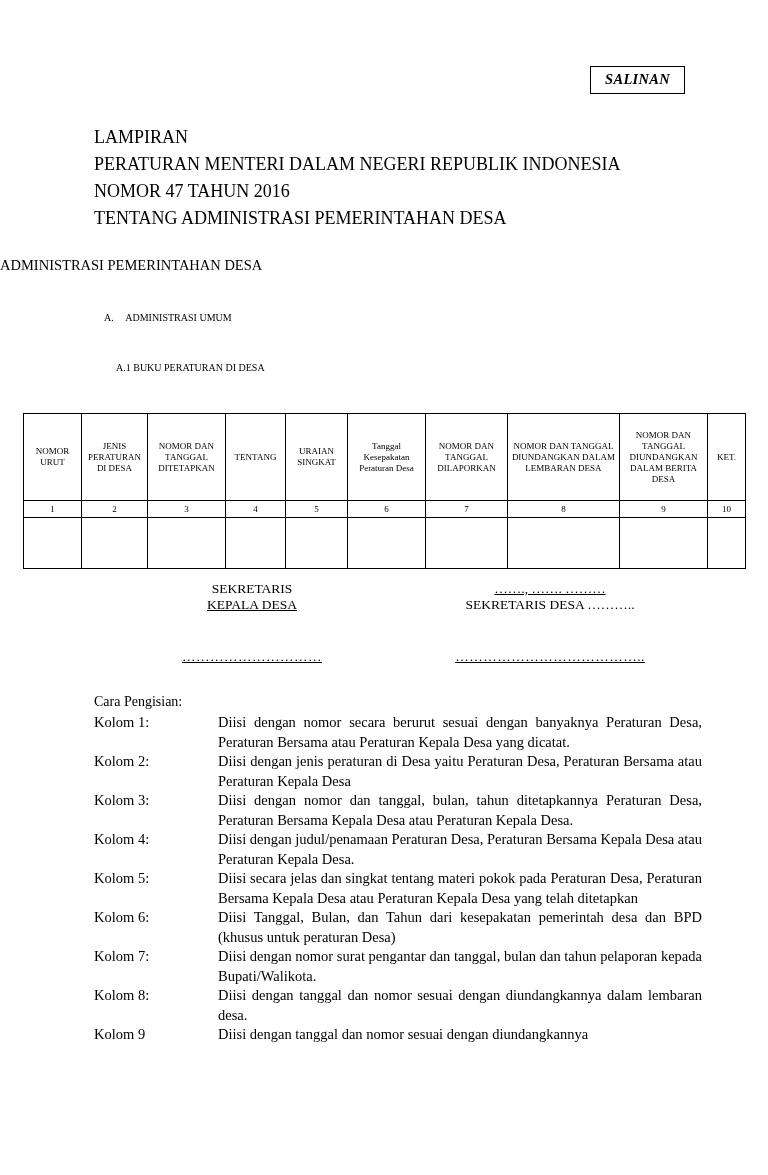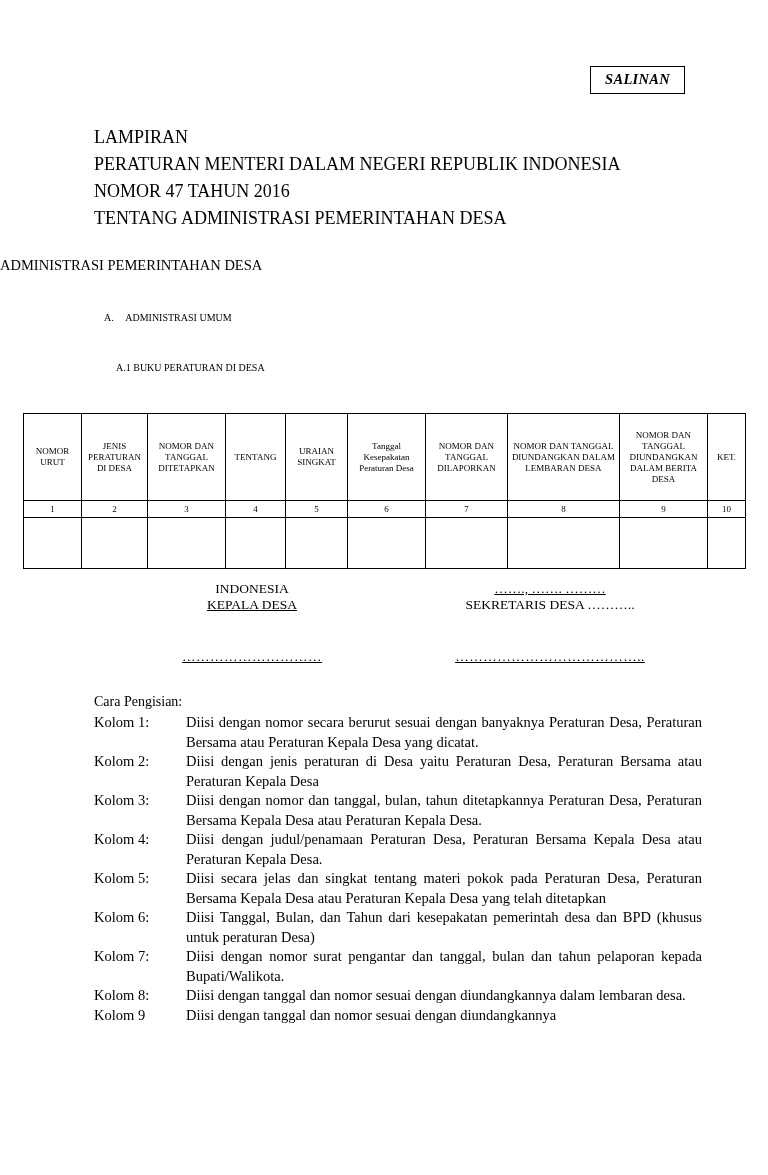--- a/index.html
+++ b/index.html
@@ -153,20 +153,21 @@
     position: absolute;
     top: 713px;
     left: 94px;
     width: 608px;
     font-size: 14.5px;
   }
   .instr-row {
     display: flex;
     align-items: flex-start;
     margin-bottom: 0px;
+    gap: 32px;
   }
   .instr-key {
     width: 92px;
     flex: 0 0 92px;
     line-height: 19.5px;
   }
   .instr-val {
     flex: 1 1 auto;
     line-height: 19.5px;
     text-align: justify;
@@ -246,21 +247,21 @@
         <td class="blank"></td>
         <td class="blank"></td>
         <td class="blank"></td>
         <td class="blank"></td>
         <td class="blank"></td>
       </tr>
     </tbody>
   </table>
 
   <div class="sig sig-left">
-    <div>INDONESIA</div>
+    <div>SEKRETARIS</div>
     <div class="u">KEPALA DESA</div>
   </div>
 
   <div class="sig sig-right">
     <div class="u">……., ……. ………</div>
     <div>SEKRETARIS DESA ………..</div>
   </div>
 
   <div class="sig-dots-left">
     <span>…………………………</span>

